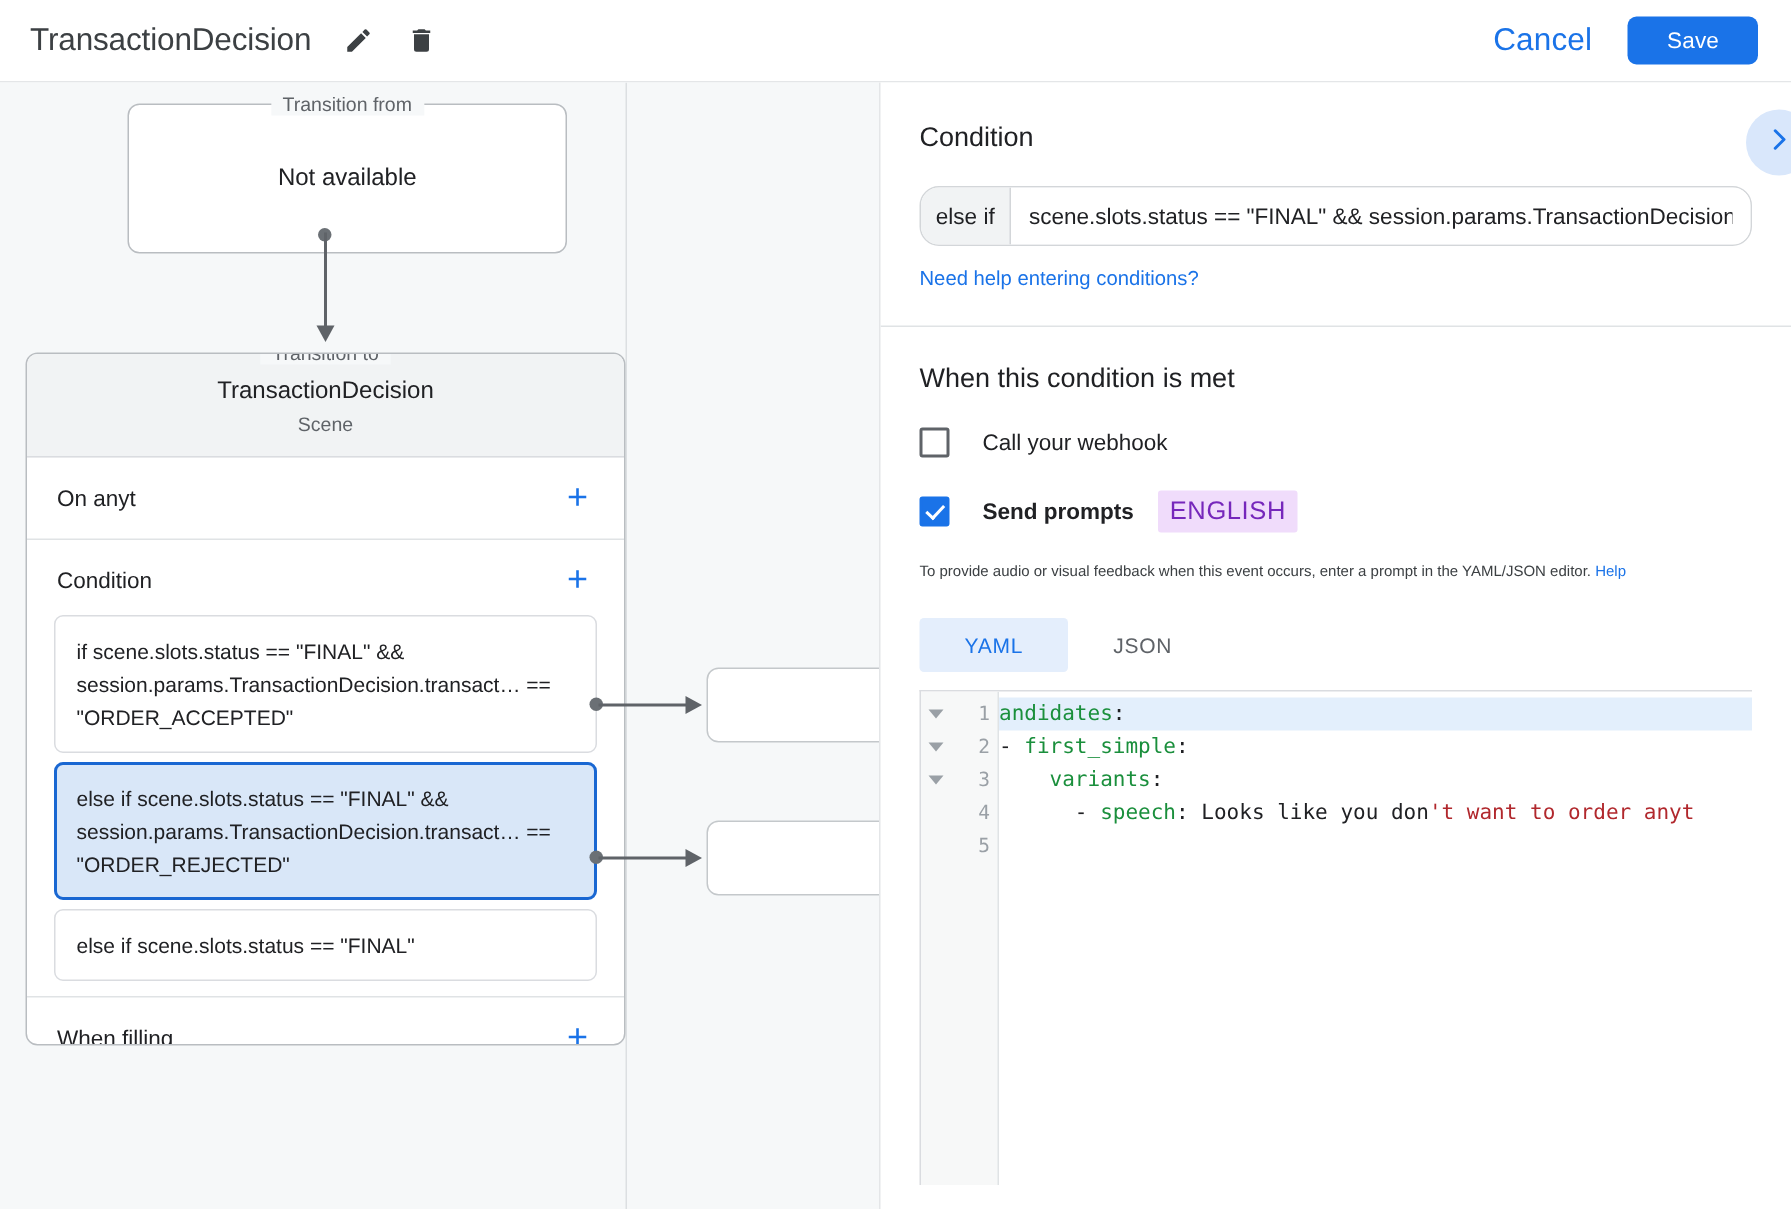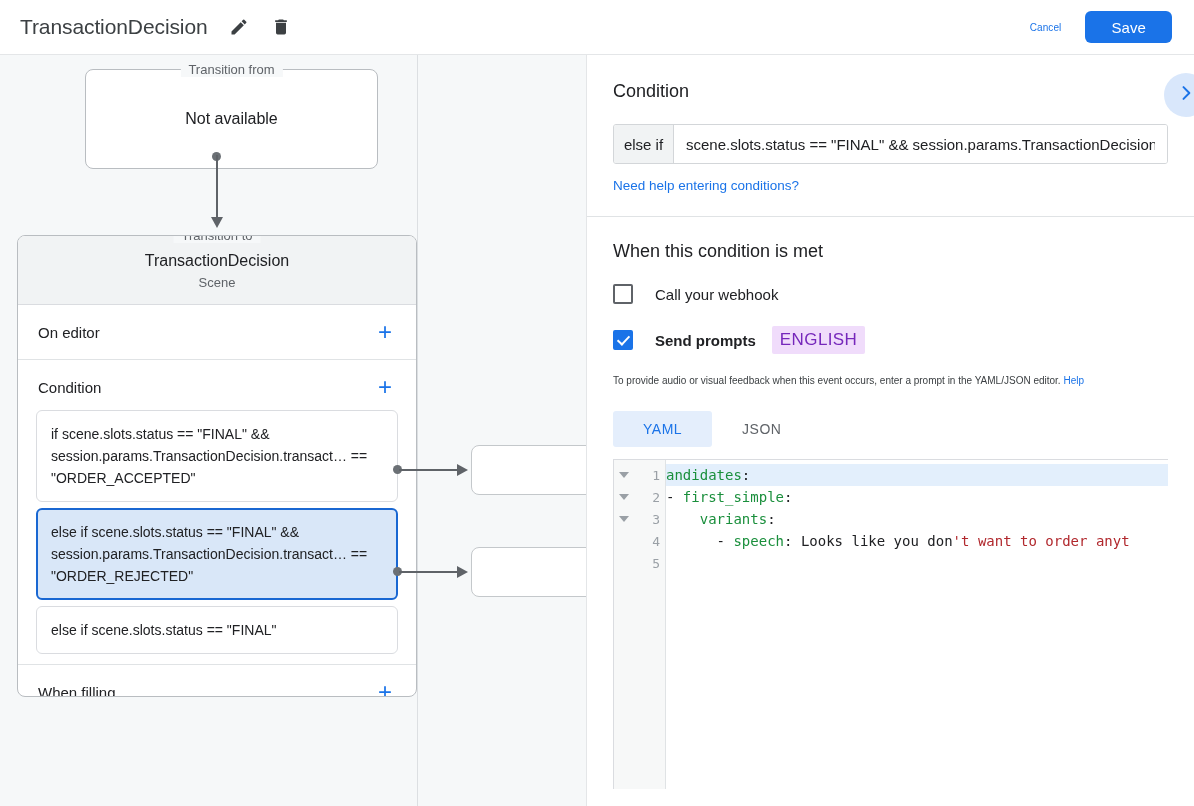--- a/index.html
+++ b/index.html
@@ -34,21 +34,21 @@
     display: flex; align-items: center; justify-content: center;
     border-radius: 50%;
     cursor: pointer;
     background: transparent; border: none; padding: 0;
   }
   .icon-btn:first-of-type { margin-left: 14px; }
   .icon-btn svg { display: block; }
   .topbar-spacer { flex: 1 1 auto; }
   .cancel-btn {
     color: #1a73e8;
-    font-size: 10px;
+    font-size: 21px;
     font-weight: 500;
     background: transparent;
     border: none;
     padding: 10px 16px;
     cursor: pointer;
     letter-spacing: 0.1px;
   }
   .save-btn {
     margin-left: 8px; margin-right: 22px;
     background: #1a73e8;
@@ -210,21 +210,21 @@
     width: 44px; height: 44px;
     border-radius: 22px;
     background: #d9e7fb;
     display: flex; align-items: center; justify-content: center;
     cursor: pointer;
   }
   .cond-row {
     display: flex;
     margin-top: 22px;
     border: 1px solid #d3d6d9;
-    border-radius: 3px;
+    border-radius: 13px;
     height: 40px;
     overflow: hidden;
   }
   .cond-prefix {
     background: #f1f3f4;
     border-right: 1px solid #d3d6d9;
     display: flex; align-items: center; justify-content: center;
     width: 60px;
     font-size: 15px; color: #202124;
     flex: 0 0 60px;
@@ -420,21 +420,21 @@
   <div class="fs" id="transition-to">
     <div class="fs-legend">Transition to</div>
 
     <div class="scene-head">
       <div class="name">TransactionDecision</div>
       <div class="sub">Scene</div>
     </div>
 
     <div class="sect">
       <div class="sect-head">
-        <div class="sect-title">On editor</div>
+        <div class="sect-title">On anyt</div>
         <div class="plus">+</div>
       </div>
     </div>
 
     <div class="sect">
       <div class="sect-head">
         <div class="sect-title">Condition</div>
         <div class="plus">+</div>
       </div>
       <div class="card">if scene.slots.status == "FINAL" &amp;&amp; session.params.TransactionDecision.transact… == "ORDER_ACCEPTED"</div>

